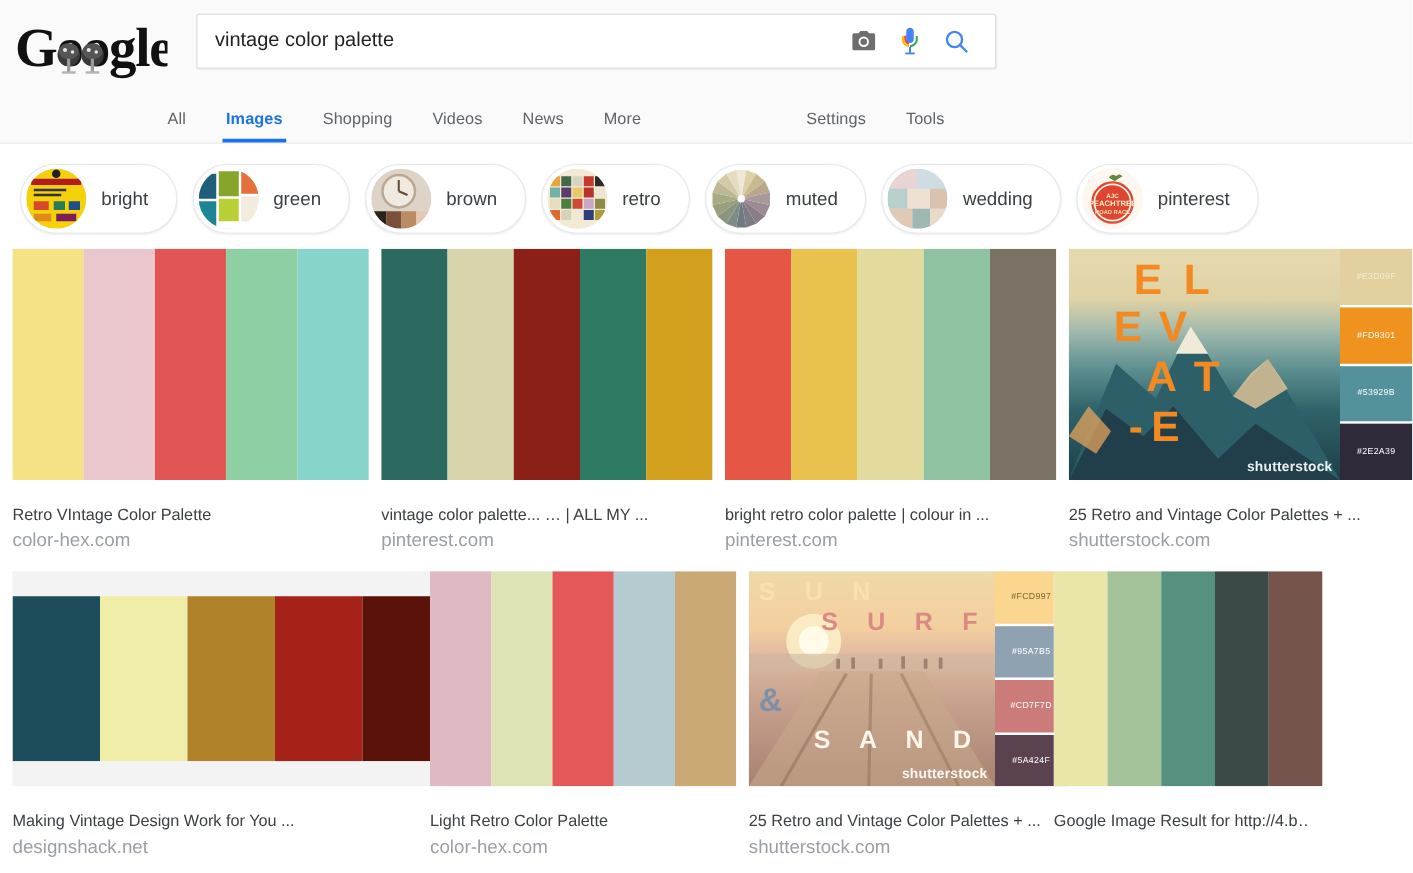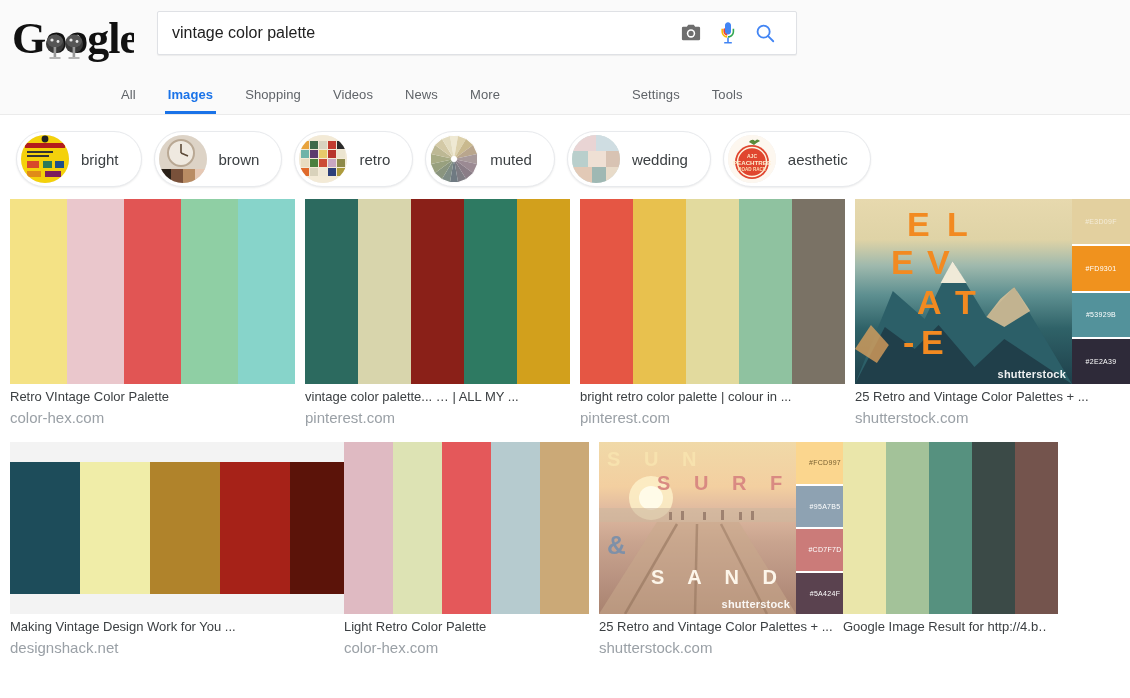--- a/index.html
+++ b/index.html
@@ -59,23 +59,23 @@
     display: flex;
     align-items: center;
     gap: 18px;
     padding-right: 20px;
   }
   .icon-btn { display: flex; align-items: center; justify-content: center; cursor: pointer; }
 
   
   .navbar {
     position: absolute;
-    left: 17px; right: 0; bottom: 0;
+    left: 0; right: 0; bottom: 0;
     height: 40px;
-    padding-left: 88px;
+    padding-left: 118px;
     display: flex;
     align-items: stretch;
   }
   .nav-left { display: flex; align-items: stretch; }
   .nav-right { display: flex; align-items: stretch; margin-left: 100px; }
   .nav-item {
     position: relative;
     display: flex;
     align-items: center;
     font-size: 13px;
@@ -145,21 +145,21 @@
   .thumb {
     position: relative;
     overflow: hidden;
     background: #f1f3f4;
     display: flex;
   }
   .pal { display: flex; width: 100%; height: 100%; }
   .pal > div { height: 100%; }
 
   .caption {
-    padding-top: 5px;
+    padding-top: 20px;
     line-height: 1.25;
   }
   .cap-title {
     font-size: 13px;
     color: #3c4043;
     white-space: nowrap;
     overflow: hidden;
   }
   .cap-site {
     font-size: 15px;
@@ -299,20 +299,34 @@
           <rect x="22" y="26" width="9" height="7" fill="#2b7a5a"></rect>
         <rect x="34" y="26" width="9" height="7" fill="#1f4f8a"></rect>
         <rect x="6" y="36" width="14" height="6" fill="#e08b18"></rect>
           <rect x="24" y="36" width="16" height="6" fill="#7c1e5c"></rect>
       </svg>
     </span>
     <span class="chip-label">bright</span>
   </div>
 
 
+  <div class="chip">
+    <span class="chip-thumb">
+      <svg viewBox="0 0 48 48">
+          <rect width="48" height="48" fill="#ffffff"></rect>
+        <rect x="0" y="4" width="14" height="20" fill="#1f5f79"></rect>
+        <rect x="16" y="2" width="16" height="20" fill="#87a52a"></rect>
+        <rect x="34" y="2" width="14" height="18" fill="#e4703a"></rect>
+        <rect x="0" y="26" width="14" height="20" fill="#1f8496"></rect>
+        <rect x="16" y="24" width="16" height="18" fill="#b9cf35"></rect>
+        <rect x="34" y="22" width="14" height="20" fill="#f2ece0"></rect>
+      </svg>
+    </span>
+    <span class="chip-label">green</span>
+  </div>
 
   <div class="chip">
     <span class="chip-thumb">
       <svg viewBox="0 0 48 48">
           <rect width="48" height="48" fill="#ddd3c6"></rect>
         <circle cx="22" cy="18" r="13" fill="#efe9e0" stroke="#b9a894" stroke-width="2"></circle>
         <line x1="22" y1="18" x2="22" y2="9" stroke="#5c4a38" stroke-width="1.6"></line>
         <line x1="22" y1="18" x2="29" y2="21" stroke="#5c4a38" stroke-width="1.6"></line>
         <rect x="0" y="34" width="12" height="14" fill="#2a2118"></rect>
         <rect x="12" y="34" width="12" height="14" fill="#79513a"></rect>
@@ -404,21 +418,21 @@
       <svg viewBox="0 0 48 48">
           <rect width="48" height="48" fill="#fdf7ef"></rect>
         <path d="M21 7 q3 -4 6 -1 q2 -3 5 0 q-4 2 -6 4 z" fill="#5a8a3a"></path>
         <circle cx="24" cy="27" r="17" fill="#e0462f"></circle>
         <circle cx="24" cy="27" r="14.5" fill="none" stroke="#fdf3e0" stroke-width="1.4"></circle>
         <text x="24" y="23" text-anchor="middle" font-family="'Liberation Sans', sans-serif" font-size="5" font-weight="bold" fill="#fde7c8">AJC</text>
         <text x="24" y="30" text-anchor="middle" font-family="'Liberation Sans', sans-serif" font-size="6.2" font-weight="bold" fill="#fdeccd">PEACHTREE</text>
         <text x="24" y="36" text-anchor="middle" font-family="'Liberation Sans', sans-serif" font-size="4.6" font-weight="bold" fill="#fbdcb2">ROAD RACE</text>
       </svg>
     </span>
-    <span class="chip-label">aesthetic</span>
+    <span class="chip-label">pinterest</span>
   </div>
 </div>
 
 <div class="results">
 
   <div class="row">
 
     <div class="card" style="width:285px;">
       <div class="thumb" style="width:285px;height:185px;">
         <div class="pal">

